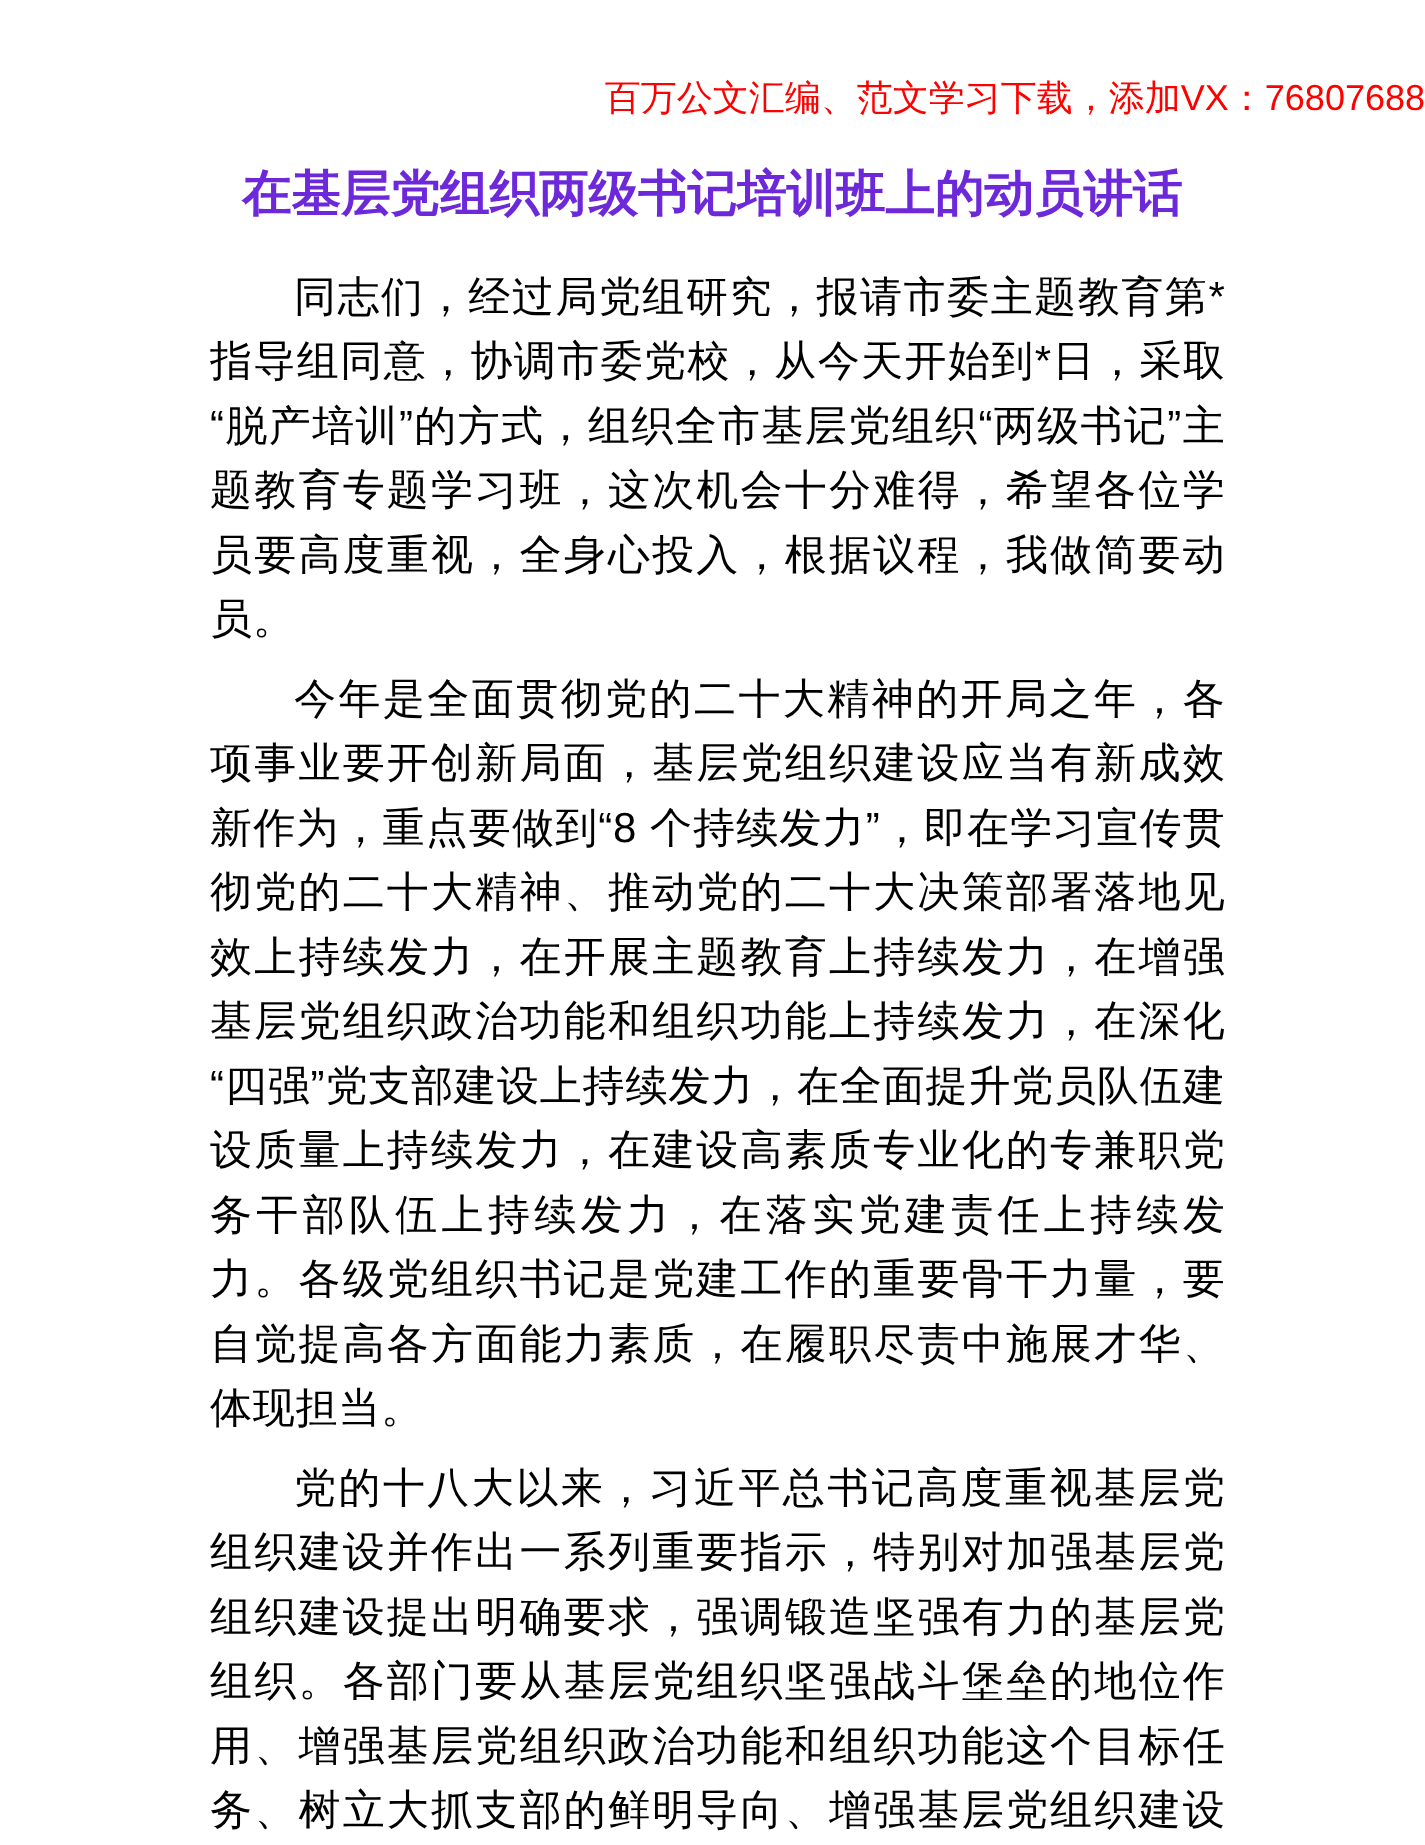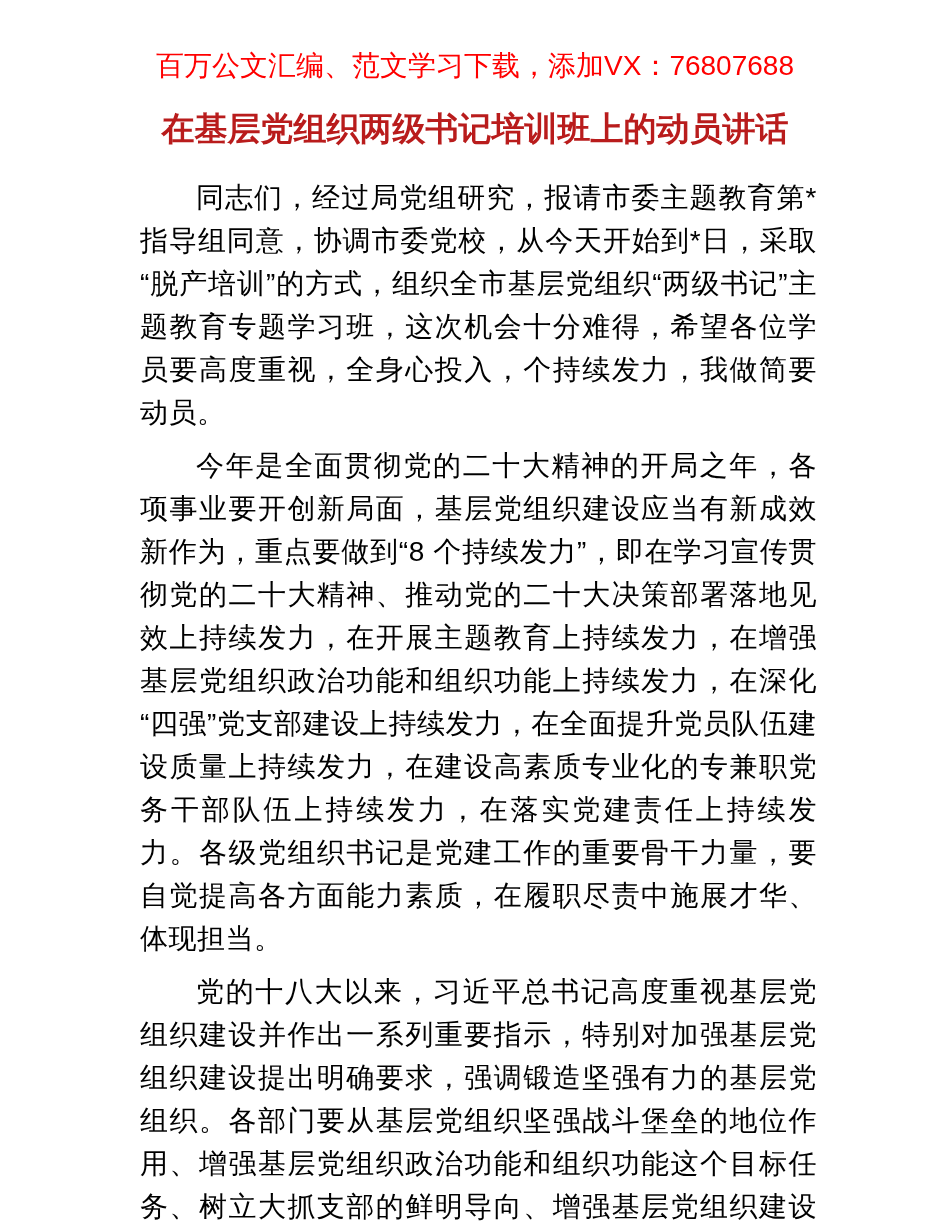--- a/index.html
+++ b/index.html
@@ -11,33 +11,33 @@
     position: relative;
     width: 950px;
     height: 1230px;
     background: #ffffff;
     overflow: hidden;
     font-family: "Liberation Sans", sans-serif;
     box-sizing: border-box;
     padding-top: 53px;
   }
   .header-note {
-    text-align: center;
-    font-size: 28px;
+    text-align: right;
+    font-size: 24px;
     line-height: 26px;
     font-weight: 400;
     color: #ff0000; 
   }
   .doc-title {
     margin: 27px 60px 0 60px;
     text-align: center;
     font-size: 33px;
     line-height: 46px;
     font-weight: 700;
-    color: #b91c1c;
+    color: #6d28d9;
   }
   .doc-body {
     margin: 24px 133px 0 140px;
   }
   .body-para {
     margin: 0 0 10px 0;
     font-size: 28px;
     line-height: 43px;
     text-indent: 56px; 
     text-align: justify;
@@ -50,18 +50,18 @@
 </head>
 <body>
 
 <div class="page">
 
   <div class="header-note" style="color: rgb(255, 0, 0);">百万公文汇编、范文学习下载，添加VX：76807688</div>
 
   <h1 class="doc-title">在基层党组织两级书记培训班上的动员讲话</h1>
 
   <div class="doc-body">
-    <p class="body-para">同志们，经过局党组研究，报请市委主题教育第*指导组同意，协调市委党校，从今天开始到*日，采取“脱产培训”的方式，组织全市基层党组织“两级书记”主题教育专题学习班，这次机会十分难得，希望各位学员要高度重视，全身心投入，个持续发力，我做简要动员。</p>
+    <p class="body-para">同志们，经过局党组研究，报请市委主题教育第*指导组同意，协调市委党校，从今天开始到*日，采取“脱产培训”的方式，组织全市基层党组织“两级书记”主题教育专题学习班，这次机会十分难得，希望各位学员要高度重视，全身心投入，根据议程，我做简要动员。</p>
     <p class="body-para">今年是全面贯彻党的二十大精神的开局之年，各项事业要开创新局面，基层党组织建设应当有新成效新作为，重点要做到“8 个持续发力”，即在学习宣传贯彻党的二十大精神、推动党的二十大决策部署落地见效上持续发力，在开展主题教育上持续发力，在增强基层党组织政治功能和组织功能上持续发力，在深化“四强”党支部建设上持续发力，在全面提升党员队伍建设质量上持续发力，在建设高素质专业化的专兼职党务干部队伍上持续发力，在落实党建责任上持续发力。各级党组织书记是党建工作的重要骨干力量，要自觉提高各方面能力素质，在履职尽责中施展才华、体现担当。</p>
     <p class="body-para">党的十八大以来，习近平总书记高度重视基层党组织建设并作出一系列重要指示，特别对加强基层党组织建设提出明确要求，强调锻造坚强有力的基层党组织。各部门要从基层党组织坚强战斗堡垒的地位作用、增强基层党组织政治功能和组织功能这个目标任务、树立大抓支部的鲜明导向、增强基层党组织建设针对性和有效性、把抓重大任务落实作为基层党组织建</p>
   </div>
 
 </div>
 
 </body></html>

